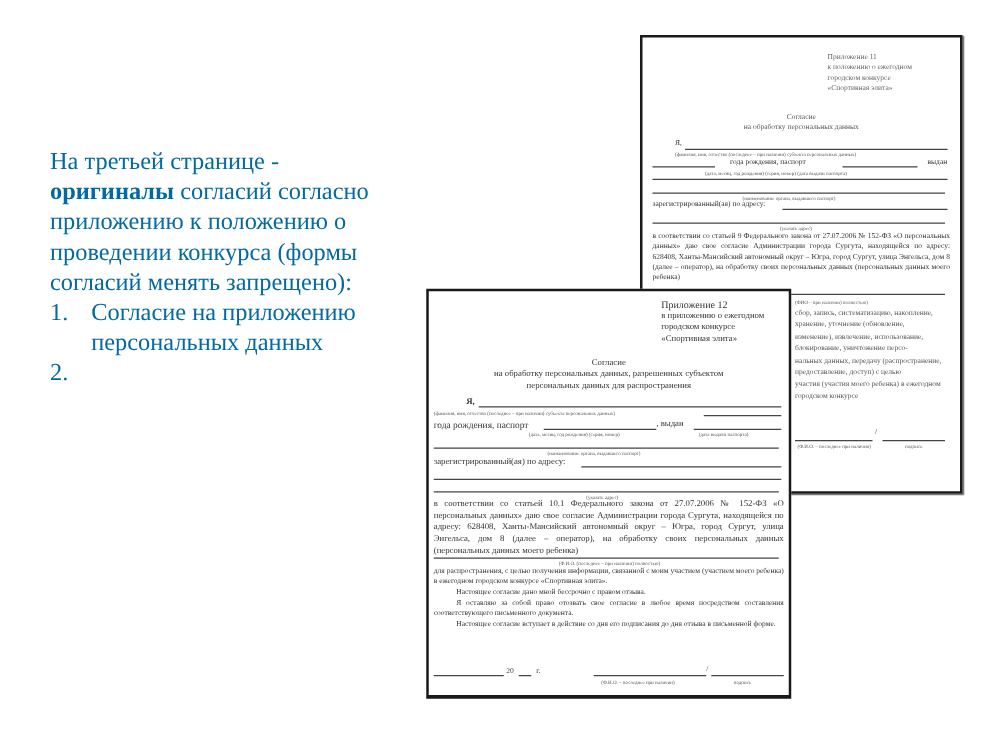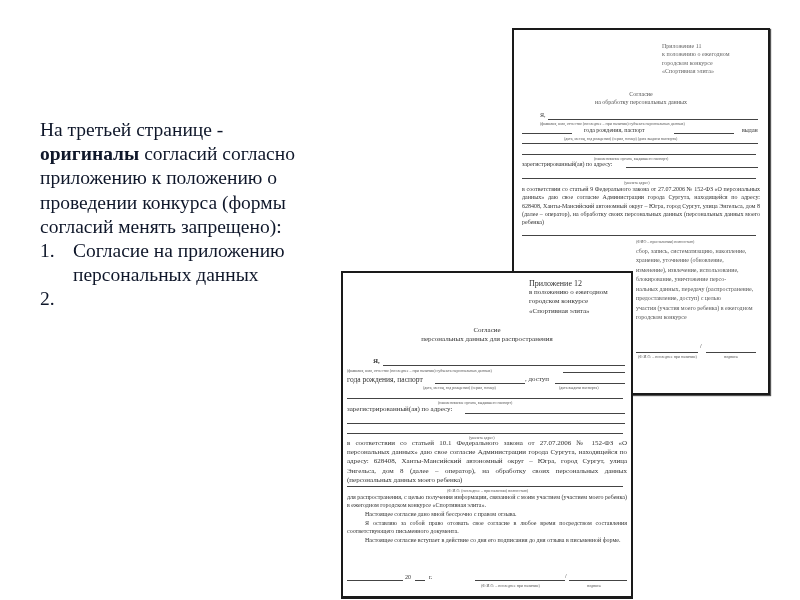--- a/index.html
+++ b/index.html
@@ -1,32 +1,32 @@
 <!DOCTYPE html>
 <html><head>
 <meta charset="utf-8">
 <style>
   html, body { margin:0; padding:0; }
   body { width:800px; height:600px; background:#ffffff; position:relative; overflow:hidden;
          font-family:"Liberation Serif", "DejaVu Serif", serif; color:#222; }
 
   
   .slide-text { position:absolute; left:40px; top:118px; width:270px;
-                font-size:19.5px; line-height:24.2px; color:#0f172a; }
+                font-size:19.5px; line-height:24.2px; color:#0369a1; }
   .slide-text p { margin:0; }
   .slide-text b { font-weight:bold; }
   .slide-list { margin:0; padding:0; list-style:none; }
   .slide-list li { position:relative; padding-left:33px; }
   .slide-list li .num { position:absolute; left:0; top:0; }
 
   
   .doc { position:absolute; background:#fff; border:2px solid #1a1a1a; box-sizing:border-box;
          font-family:"Liberation Serif", serif; color:#333; overflow:hidden; }
   .doc-back { left:512px; top:28px; width:258px; height:367px; box-shadow:1px 1px 1px #555; }
-  .doc-front { left:341px; top:231px; width:292px; height:328px; border-width:2px 2px 3px 2px;margin-top:40px; }
+  .doc-front { left:341px; top:231px; width:292px; height:328px; border-width:2px 2px 3px 2px; }
 
   .abs { position:absolute; white-space:nowrap; }
   .tiny { font-size:4px; color:#555; }
   .sm { font-size:7px; line-height:9.2px; }
   .xs { font-size:6px; line-height:8.3px; }
   .line { position:absolute; height:0; border-top:1px solid #444; }
   .para { position:absolute; text-align:justify; white-space:normal; }
 </style>
 </head>
 <body>
@@ -85,35 +85,36 @@
 </div>
 <div class="line" style="left:636px;width:62px;top:352px;"></div>
 <div class="abs" style="left:700px;top:343px;font-size:6px;">/</div>
 <div class="line" style="left:706px;width:50px;top:352px;"></div>
 <div class="abs tiny" style="left:638px;top:354px;">(Ф.И.О. – последнее при наличии)</div>
 <div class="abs tiny" style="left:724px;top:354px;">подпись</div>
 
 <div class="doc doc-front">
   <div class="abs sm" style="left:186px;top:6px;">
     <div style="font-size:8px;">Приложение 12</div>
-    <div>в положению о ежегодном</div>
+    <div>в приложению о ежегодном</div>
     <div>городском конкурсе</div>
     <div>«Спортивная элита»</div>
   </div>
   <div class="abs sm" style="left:0;width:288px;top:53px;text-align:center;">
     <div>Согласие</div>
+    <div>на обработку персональных данных, разрешенных субъектом</div>
     <div>персональных данных для распространения</div>
   </div>
   <div class="abs sm" style="left:30px;top:84px;font-weight:bold;">Я,</div>
   <div class="line" style="left:40px;right:6px;top:92px;"></div>
   <div class="abs tiny" style="left:4px;top:95px;">(фамилия, имя, отчество (последнее – при наличии) субъекта персональных данных)</div>
   <div class="line" style="left:220px;right:6px;top:99px;"></div>
   <div class="abs sm" style="left:4px;top:102px;font-size:7.5px;">года рождения, паспорт</div>
   <div class="line" style="left:92px;width:90px;top:110px;"></div>
-  <div class="abs sm" style="left:182px;top:102px;">, доступ</div>
+  <div class="abs sm" style="left:182px;top:102px;">, выдан</div>
   <div class="line" style="left:212px;right:6px;top:110px;"></div>
   <div class="abs tiny" style="left:80px;top:112px;">(дата, месяц, год рождения) (серия, номер)</div>
   <div class="abs tiny" style="left:216px;top:112px;">(дата выдачи паспорта)</div>
   <div class="line" style="left:4px;right:8px;top:125px;"></div>
   <div class="abs tiny" style="left:95px;top:127px;">(наименование органа, выдавшего паспорт)</div>
   <div class="abs sm" style="left:4px;top:132px;">зарегистрированный(ая) по адресу:</div>
   <div class="line" style="left:122px;right:6px;top:140px;"></div>
   <div class="line" style="left:4px;right:6px;top:150px;"></div>
   <div class="line" style="left:4px;right:8px;top:160px;"></div>
   <div class="abs tiny" style="left:126px;top:162px;">(указать адрес)</div>

